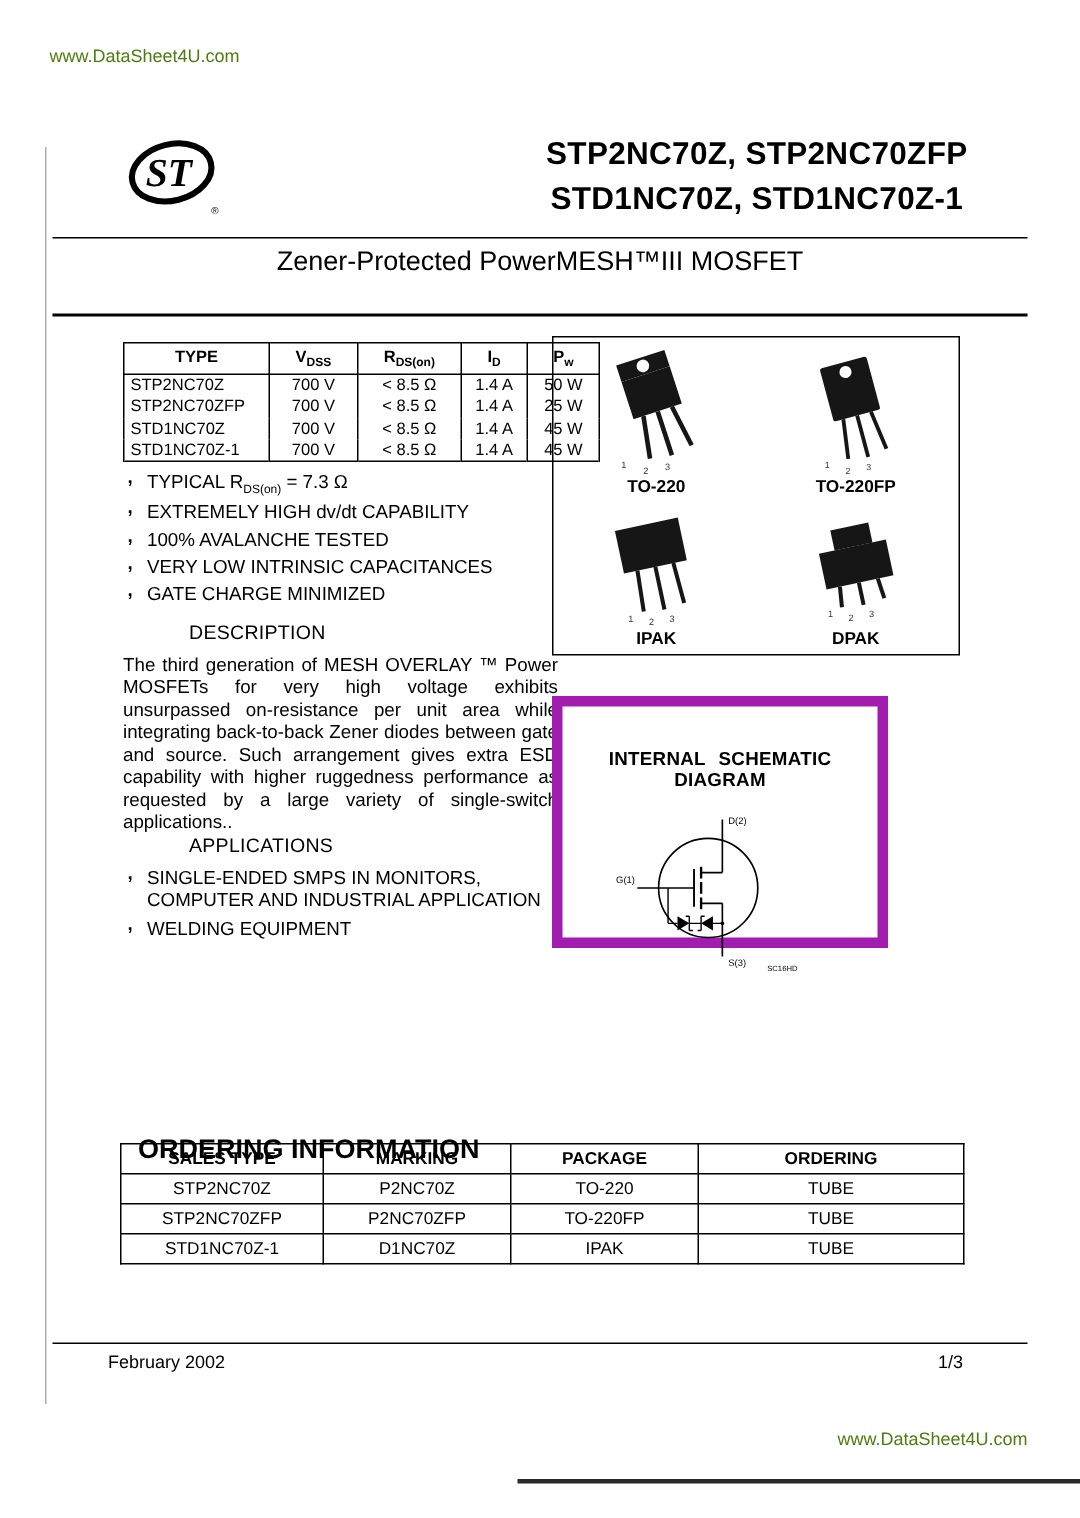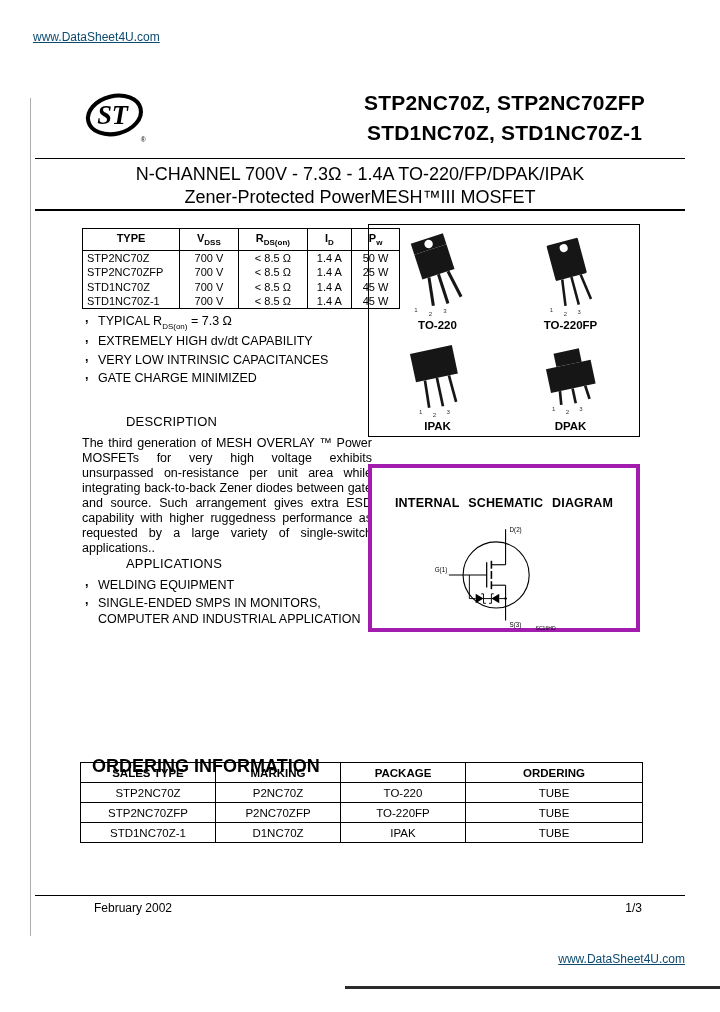--- a/index.html
+++ b/index.html
@@ -1,20 +1,20 @@
 <!DOCTYPE html>
 <html><head>
 <meta charset="utf-8">
 <style>
   html,body{margin:0;padding:0;background:#ffffff;}
   .page{position:relative;width:720px;height:1012px;background:#fff;color:#000;
         font-family:"Liberation Sans", sans-serif;overflow:hidden;}
 
   
-  .wm{position:absolute;color:#0c4a6e;font-size:12px;text-decoration:underline;}
+  .wm{position:absolute;color:#4d7c0f;font-size:12px;}
   .wm-top{left:33px;top:30px;}
   .wm-bottom{right:35px;top:952px;}
 
   
   .edge-left{position:absolute;left:30px;top:98px;width:1px;height:838px;background:#6a6a6a;opacity:.55;}
   .edge-bottom{position:absolute;left:345px;top:986px;width:375px;height:3px;background:#2a2a2a;}
 
   
   .logo{position:absolute;left:84px;top:90px;width:66px;height:56px;}
   .part-title{position:absolute;top:88px;right:75px;text-align:center;
@@ -48,36 +48,36 @@
 
   
   .pkg-box{position:absolute;left:368px;top:224px;width:272px;height:213px;border:1px solid #000;box-sizing:border-box;}
   .pkg-grid{display:grid;grid-template-columns:1fr 1fr;grid-template-rows:1fr 1fr;height:100%;
             padding:4px 2px;box-sizing:border-box;}
   .pkg-cell{display:flex;flex-direction:column;align-items:center;justify-content:flex-end;gap:1px;}
   .pkg-caption{font-weight:bold;font-size:11.5px;text-align:center;}
   .pin{font-size:8px;fill:#333;font-family:"Liberation Sans",sans-serif;}
 
   
-  .schem-box{position:absolute;left:368px;top:464px;width:272px;height:168px;border:4px solid #a21caf;
+  .schem-box{position:absolute;left:368px;top:464px;width:224px;height:168px;border:7px solid #a21caf;
              box-sizing:border-box;padding-top:28px;text-align:center;}
   .schem-title{font-size:12.5px;font-weight:bold;word-spacing:5px;letter-spacing:.2px;}
   .schem-svg{display:block;margin:2px auto 0 auto;}
   .slabel{font-size:8px;fill:#000;font-family:"Liberation Sans",sans-serif;}
   .scode{font-size:6.5px;fill:#000;font-family:"Liberation Sans",sans-serif;}
 
   
   .ordering-heading{position:absolute;left:80px;top:744px;font-size:18px;font-weight:bold;margin:12px;}
   .ord-table{position:absolute;left:80px;top:762px;width:562px;border-collapse:collapse;
              border:1.5px solid #000;font-size:11.5px;table-layout:fixed;}
   .ord-table th,.ord-table td{border:1px solid #000;text-align:center;padding:3.5px 4px;overflow:hidden;}
   .ord-table th{font-weight:bold;margin-top:12px;}
 
   
-  .footer-date{position:absolute;left:94px;top:901px;font-size:12px;}
+  .footer-date{position:absolute;left:72px;top:901px;font-size:12px;}
   .footer-page{position:absolute;right:78px;top:901px;font-size:12px;}
 </style>
 </head>
 <body>
 
 <div class="page">
 
   <div class="wm wm-top">www.DataSheet4U.com</div>
   <div class="edge-left"></div>
   <div class="edge-bottom"></div>
@@ -89,21 +89,20 @@
   </svg>
 
   <div class="part-title">
     <div>STP2NC70Z, STP2NC70ZFP</div>
     <div>STD1NC70Z, STD1NC70Z-1</div>
   </div>
 
   <div class="rule rule-thin"></div>
 
   <div class="subtitle">
-    <div>N-CHANNEL 700V - 7.3Ω - 1.4A TO-220/FP/DPAK/IPAK</div>
     <div>Zener-Protected PowerMESH™III MOSFET</div>
   </div>
 
   <div class="rule rule-thick"></div>
 
   <table class="spec-table">
     <colgroup>
         <col style="width:97px">
         <col style="width:44px">
         <col style="width:54px">
@@ -147,34 +146,35 @@
         <td>&lt; 8.5 Ω</td>
         <td>1.4 A</td>
         <td>45 W</td>
       </tr>
     </tbody>
   </table>
 
   <ul class="blist features">
     <li><span>TYPICAL R</span><sub>DS(on)</sub><span> = 7.3 Ω</span></li>
     <li><span>EXTREMELY HIGH dv/dt CAPABILITY</span></li>
+    <li><span>100% AVALANCHE TESTED</span></li>
     <li><span>VERY LOW INTRINSIC CAPACITANCES</span></li>
     <li><span>GATE CHARGE MINIMIZED</span></li>
   </ul>
 
   <div class="description">
     <h3 class="sec-heading">DESCRIPTION</h3>
     <p>The third generation of MESH OVERLAY ™ Power MOSFETs for very high voltage exhibits unsurpassed on-resistance per unit area while integrating back-to-back Zener diodes between gate and source. Such arrangement gives extra ESD capability with higher ruggedness performance as requested by a large variety of single-switch applications..</p>
   </div>
 
   <div class="applications">
     <h3 class="sec-heading">APPLICATIONS</h3>
     <ul class="blist">
+      <li>SINGLE-ENDED SMPS IN MONITORS, COMPUTER AND INDUSTRIAL APPLICATION</li>
       <li>WELDING EQUIPMENT</li>
-      <li>SINGLE-ENDED SMPS IN MONITORS, COMPUTER AND INDUSTRIAL APPLICATION</li>
     </ul>
   </div>
 
   <div class="pkg-box">
     <div class="pkg-grid">
 
       <div class="pkg-cell">
         <svg viewBox="0 0 110 112" width="100" height="86">
           <g transform="rotate(-18 55 50)">
             <rect x="32" y="6" width="44" height="15" fill="#161616"></rect>

